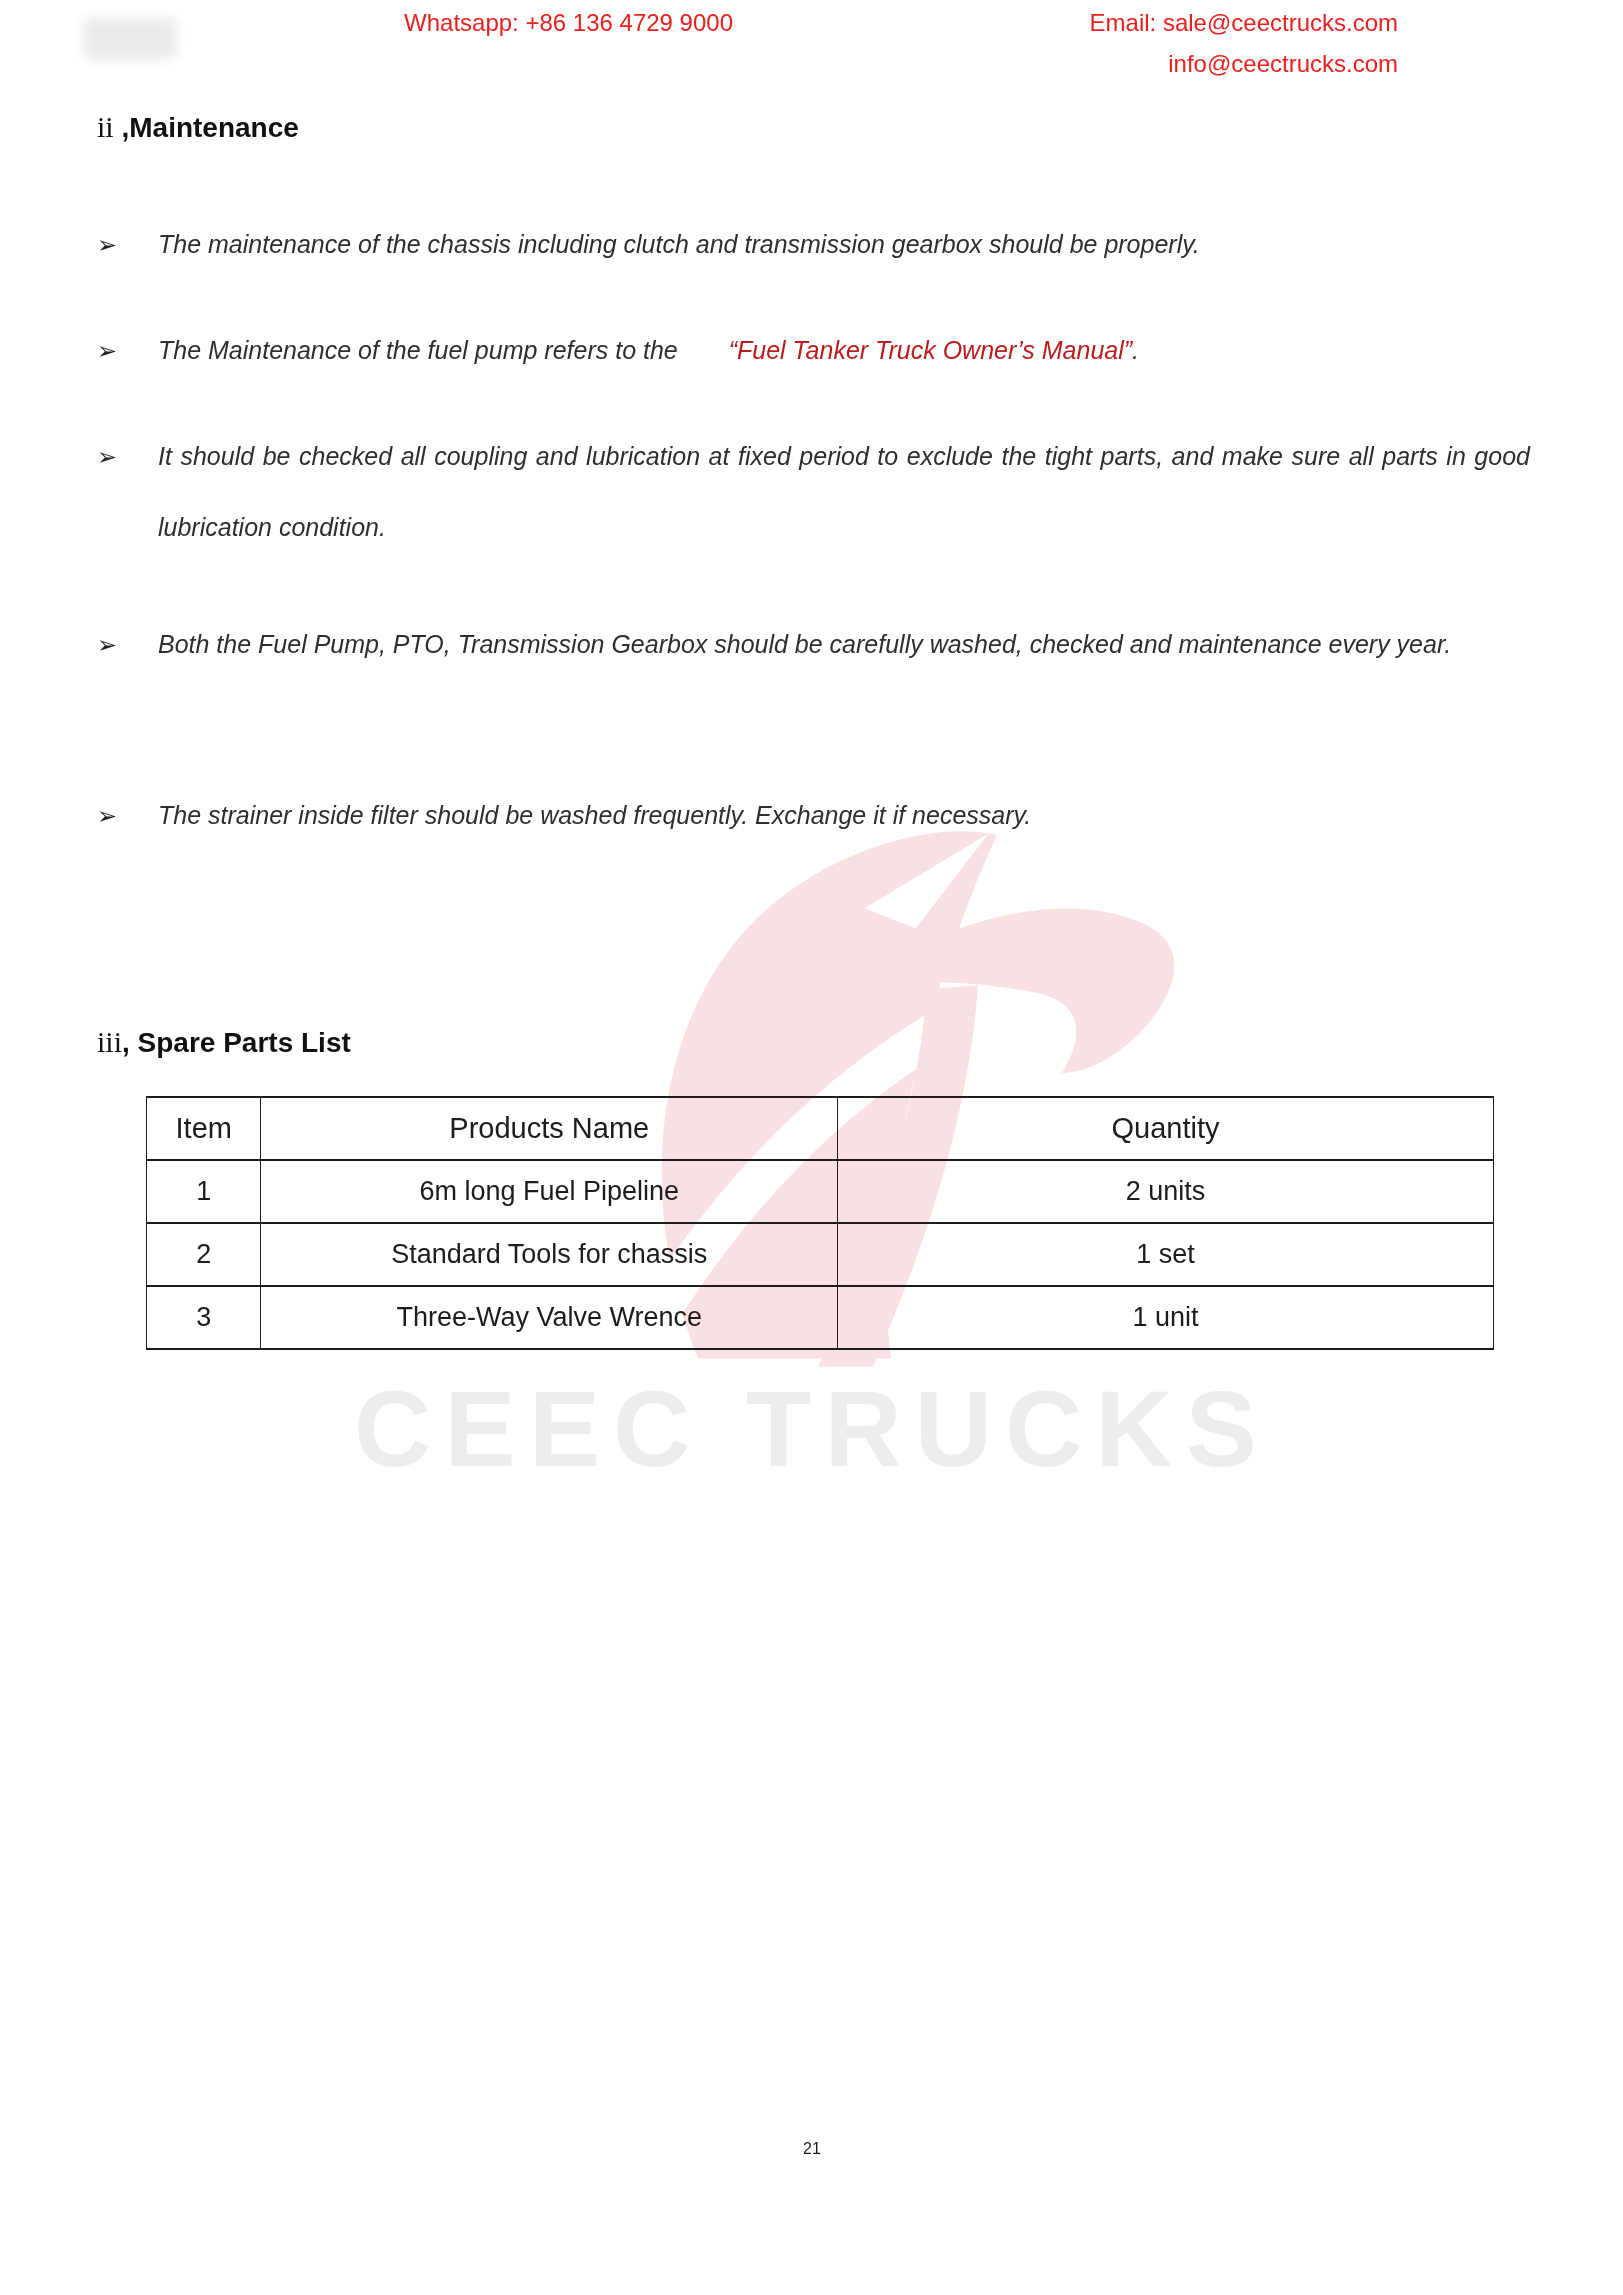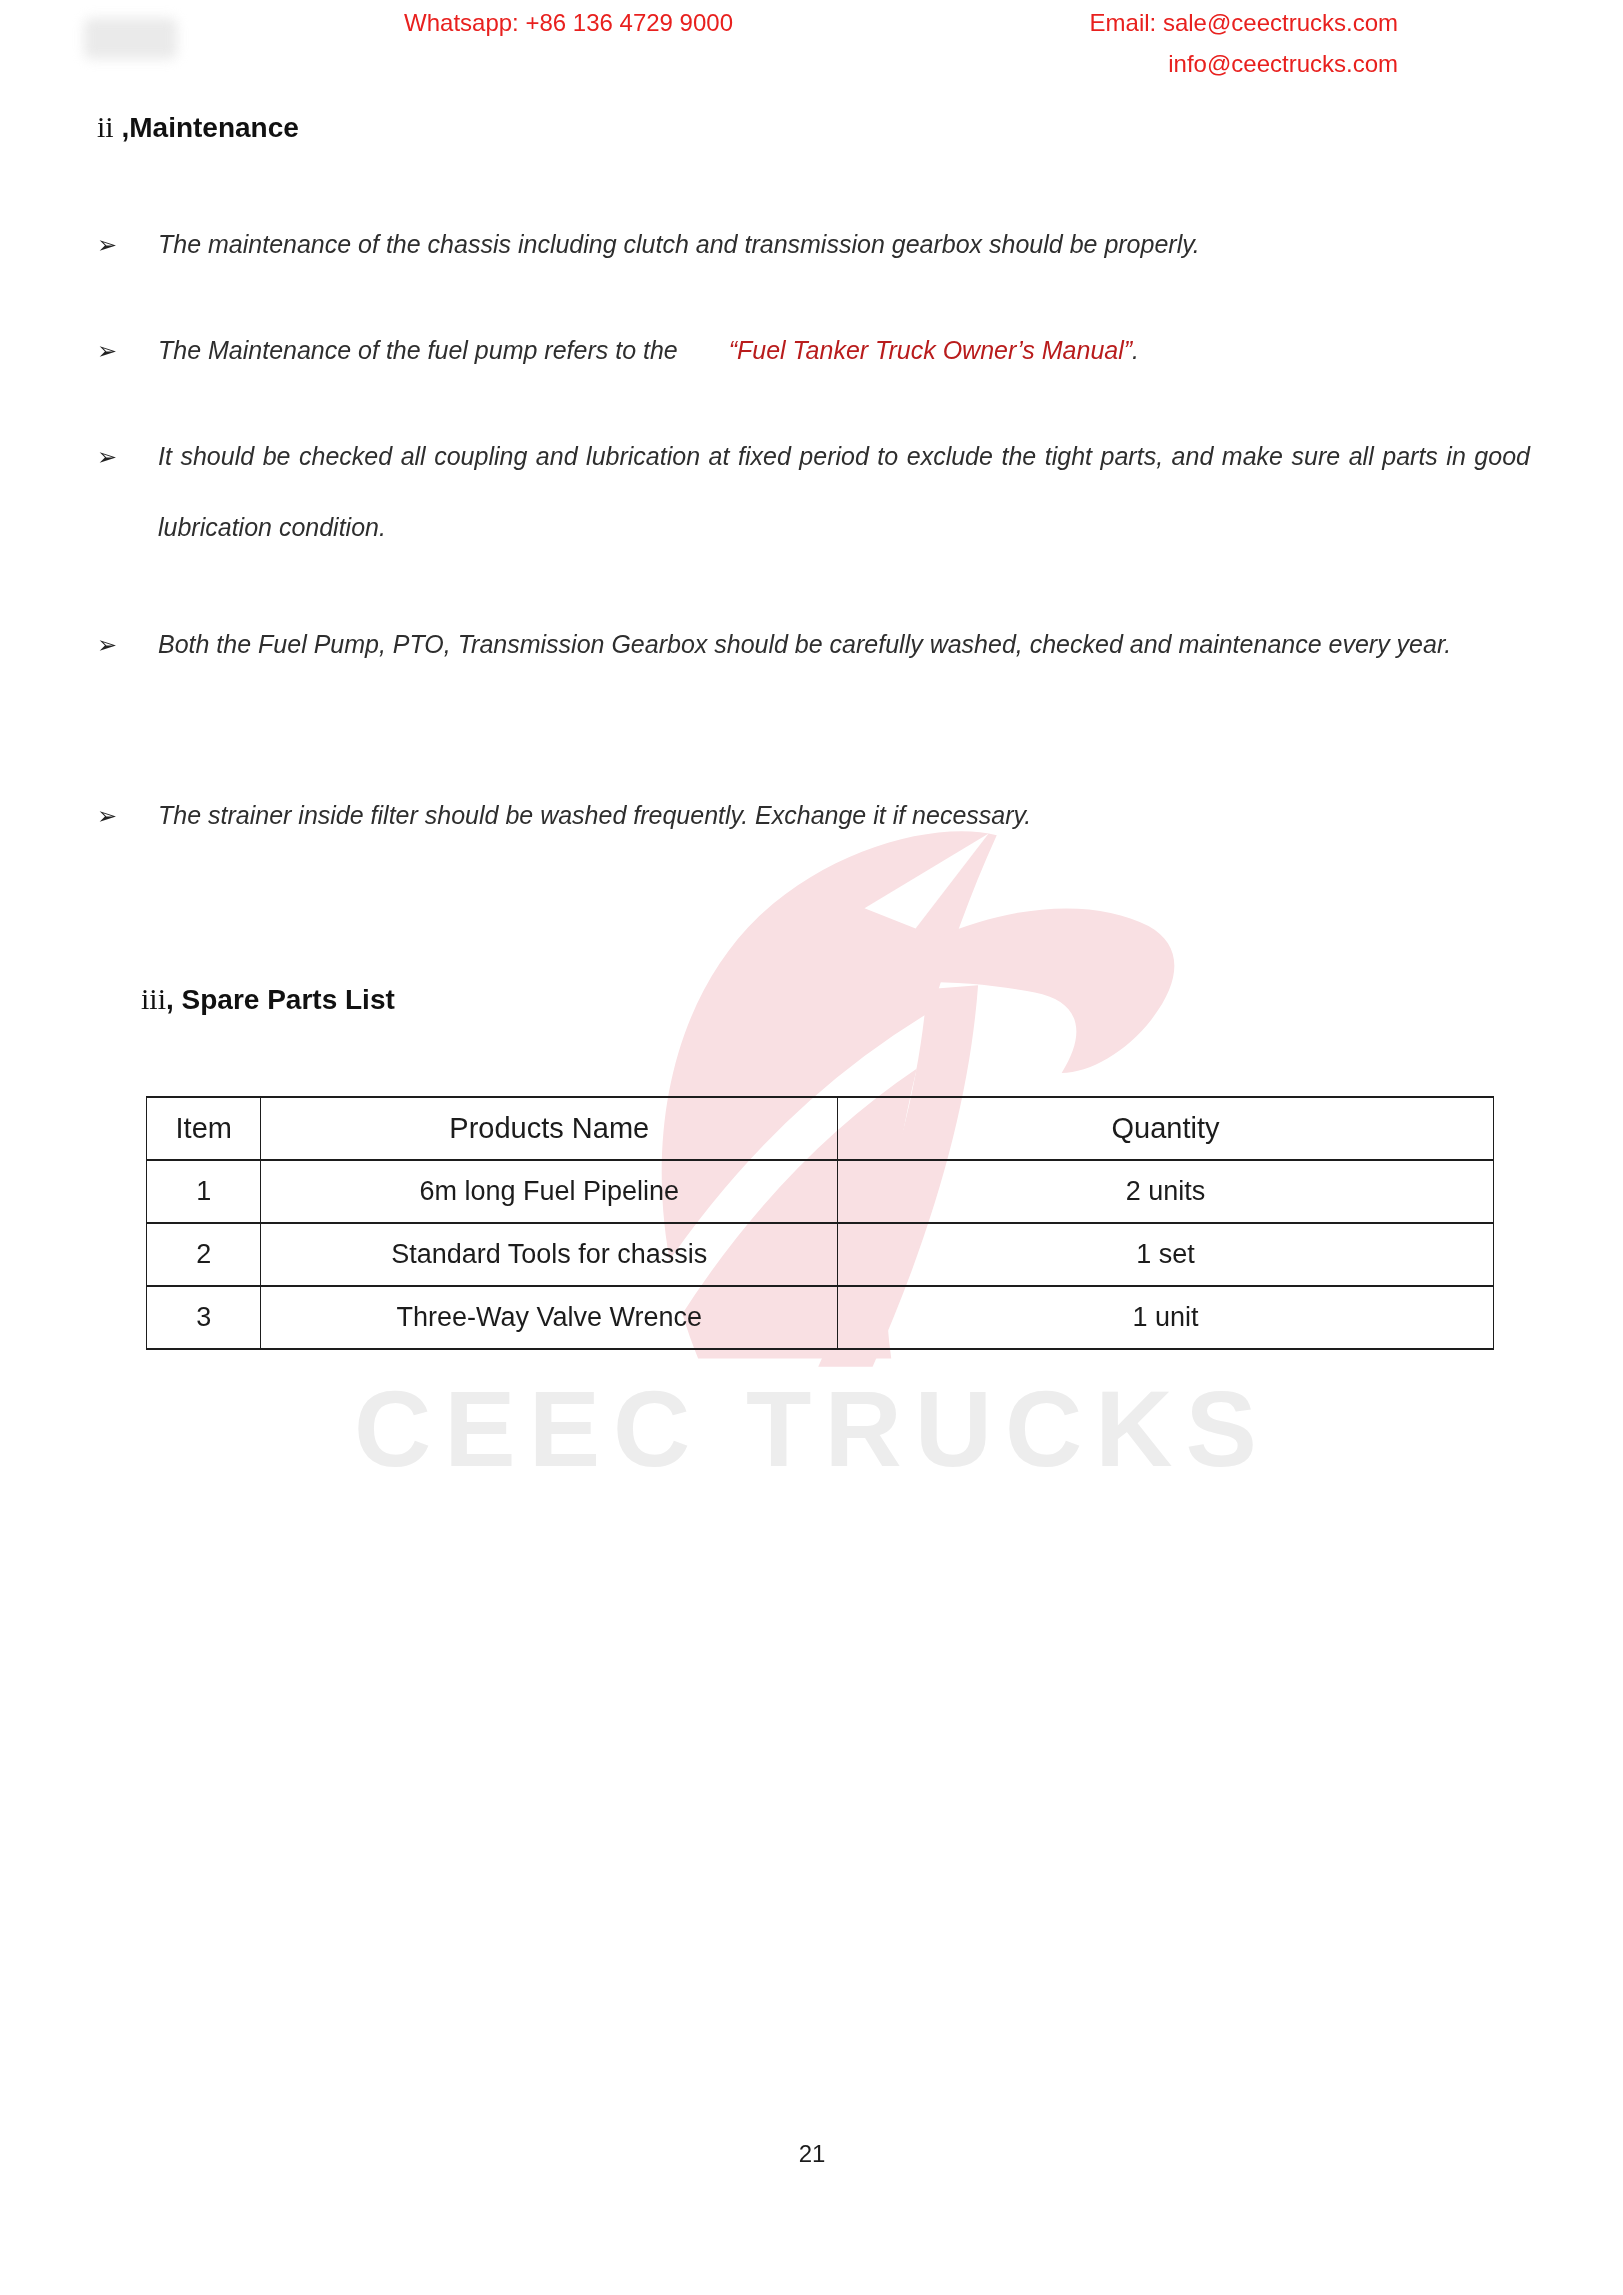--- a/index.html
+++ b/index.html
@@ -67,21 +67,21 @@
 
   
   .section-heading {
     position: absolute;
     left: 97px;
     font-size: 28px;
     color: #111111;
     white-space: nowrap;
   }
   .heading-maintenance { top: 110px; }
-  .heading-spareparts  { top: 982px; margin-left: 44px; }
+  .heading-spareparts  { top: 1025px; }
   .section-heading .numeral {
     font-family: "Liberation Serif", serif;
     font-weight: 400;
     font-size: 30px;
   }
   .section-heading .title { font-weight: 700; }
 
   
   .bullet {
     position: absolute;
@@ -140,21 +140,21 @@
   .col-name { width: 559px; }
   .col-qty  { width: 636px; }
 
   
   .page-number {
     position: absolute;
     top: 2140px;
     left: 0;
     width: 100%;
     text-align: center;
-    font-size: 24px;
+    font-size: 16px;
     color: #1c1c1c;
   }
 </style>
 </head>
 <body>
 
 <div class="page">
 
   <div class="top-smudge"></div>
 

